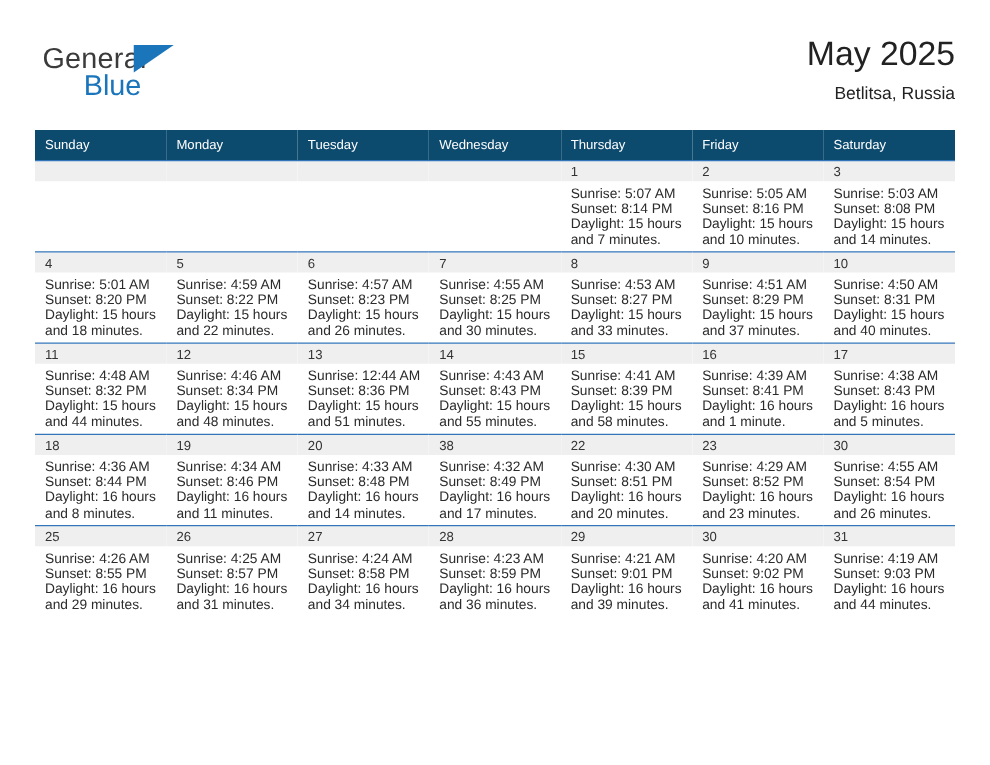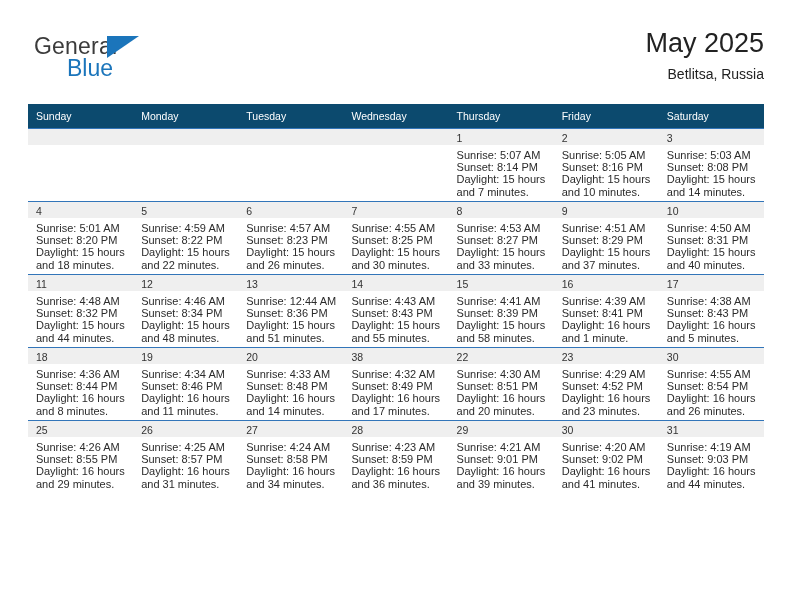--- a/index.html
+++ b/index.html
@@ -381,21 +381,21 @@
               <div>Sunrise: 4:30 AM</div>
               <div>Sunset: 8:51 PM</div>
               <div>Daylight: 16 hours</div>
               <div>and 20 minutes.</div>
             </div>
           </td>
           <td class="">
             <div class="daynum-strip">23</div>
             <div class="cell-body">
               <div>Sunrise: 4:29 AM</div>
-              <div>Sunset: 4:52 PM</div>
+              <div>Sunset: 8:52 PM</div>
               <div>Daylight: 16 hours</div>
               <div>and 23 minutes.</div>
             </div>
           </td>
           <td class="">
             <div class="daynum-strip">30</div>
             <div class="cell-body">
               <div>Sunrise: 4:55 AM</div>
               <div>Sunset: 8:54 PM</div>
               <div>Daylight: 16 hours</div>

